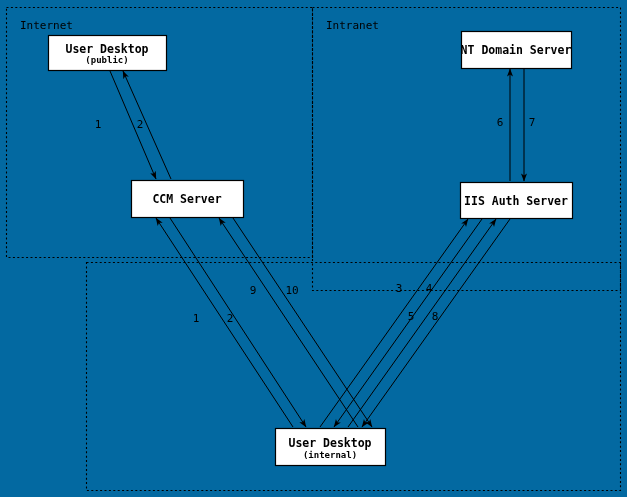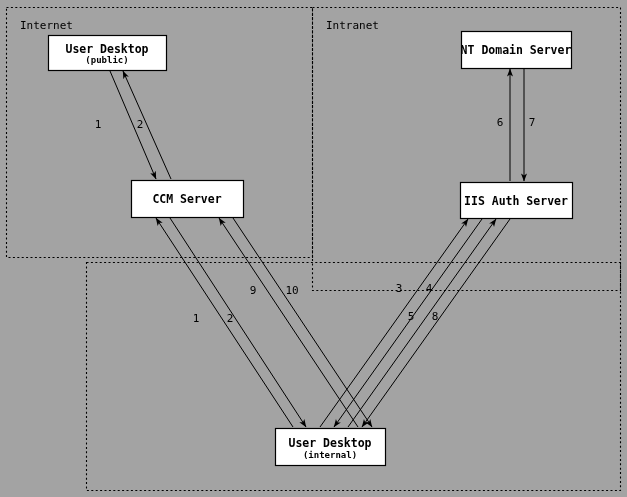--- a/index.html
+++ b/index.html
@@ -8,21 +8,21 @@
     padding: 0;
     background: #ffffff;
   }
   body {
     font-family: "DejaVu Sans Mono", monospace;
   }
   #diagram-root {
     position: relative;
     width: 627px;
     height: 497px;
-    background: #a3a3a3;
+    background: #0369a1;
     overflow: hidden;
   }
   #diagram-svg {
     position: absolute;
     left: 0;
     top: 0;
     width: 627px;
     height: 497px;
     display: block;
   }

